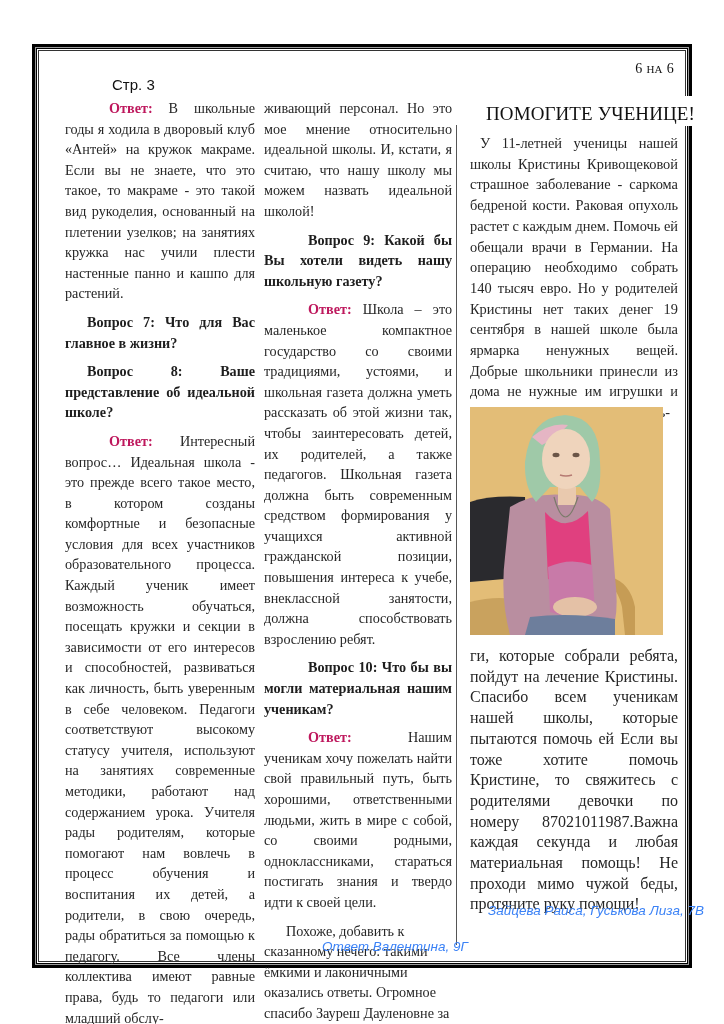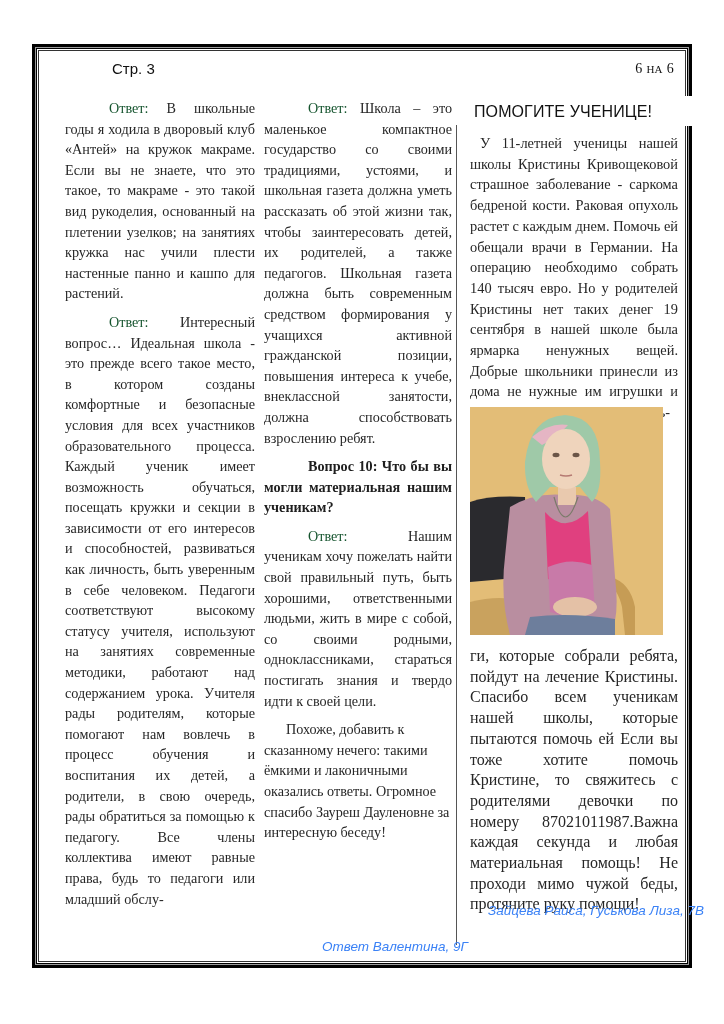--- a/index.html
+++ b/index.html
@@ -9,44 +9,44 @@
   
   .frame-outer { position: absolute; left: 32px; top: 44px; width: 660px; height: 924px;
                  border: 5px solid #000; box-sizing: border-box; }
   .frame-inner { position: absolute; left: 35px; top: 47px; width: 654px; height: 918px;
                  border: 1px solid #9a9a9a; box-sizing: border-box; }
   .frame-inner2 { position: absolute; left: 38px; top: 50px; width: 648px; height: 912px;
                   border: 1px solid #333; box-sizing: border-box; }
   
   .border-gap { position: absolute; left: 676px; top: 96px; width: 30px; height: 30px; background: #fff; }
 
-  .hdr-left { position: absolute; left: 112px; top: 60px; font-family: "Liberation Sans", sans-serif;
+  .hdr-left { position: absolute; left: 112px; top: 76px; font-family: "Liberation Sans", sans-serif;
               font-size: 15px; color: #111; }
   .hdr-right { position: absolute; right: 50px; top: 61px; font-family: "Liberation Serif", serif;
                font-size: 14px; color: #111; letter-spacing: 0.3px; }
   .hdr-right .sc { font-size: 11px; }
 
   .col { position: absolute; font-family: "Liberation Serif", serif; font-size: 14.2px;
          line-height: 20.6px; text-align: justify; hyphens: manual; color: #262626; }
   .col p { margin: 0 0 8px 0; }
   .indent { text-indent: 44px; }
   .q { font-weight: bold; color: #1e1e1e; }
-  .b { font-weight: normal; color: #14532d; }
+  .b { font-weight: bold; color: #be185d; }
 
   #col-left { left: 65px; top: 98px; width: 190px; }
   #col-mid  { left: 264px; top: 98px; width: 188px; }
   .vrule { position: absolute; left: 456px; top: 125px; width: 1px; height: 820px; background: #555; }
 
   .sig { position: absolute; font-family: Liberation Sans, sans-serif; font-style: italic; font-size: 13.5px; color: #3b82f6; }
   #sig-mid { left: 322px; top: 939px; }
   #sig-right { left: 488px; top: 903px; }
 
   
-  .right-heading { position: absolute; left: 474px; top: 103px; font-family: Liberation Sans, sans-serif;
-                   font-size: 16px; color: #111; letter-spacing: 0.1px; }
+  .right-heading { position: absolute; left: 486px; top: 103px; font-family: Liberation Serif, serif;
+                   font-size: 19px; color: #111; letter-spacing: 0.1px; }
   #col-right-top { left: 470px; top: 133px; width: 208px; font-size: 14.4px; line-height: 20.7px; }
   #col-right-bot { left: 470px; top: 646px; width: 208px; font-size: 16px; line-height: 20.7px; }
   #col-right-top p, #col-right-bot p { margin: 0; }
   .rt-indent { text-indent: 10px; }
 
   .photo { position: absolute; left: 470px; top: 407px; width: 193px; height: 228px; overflow: hidden;
            background: linear-gradient(180deg, #e8c685 0%, #e2bb74 45%, #dcb06a 100%); }
   .photo svg { width: 100%; height: 100%; display: block; }
 </style>
 </head>
@@ -55,24 +55,28 @@
 <div class="frame-outer"></div>
 <div class="frame-inner"></div>
 <div class="frame-inner2"></div>
 <div class="border-gap"></div>
 
 <div class="hdr-left">Стр. 3</div>
 <div class="hdr-right"><span>6</span> <span class="sc">НА</span> <span>6</span></div>
 
 <div class="col" id="col-left">
   <p class="indent"><span class="b">Ответ:</span><span> В школьные годы я ходила в дворовый клуб «Антей» на кружок макраме. Если вы не знаете, что это такое, то макраме - это такой вид рукоделия, основанный на плетении узелков; на занятиях кружка нас учили плести настенные панно и кашпо для растений.</span></p>
+  <p class="q" style="text-indent:22px">Вопрос  7: Что для Вас главное в жизни?</p>
+  <p class="q" style="text-indent:22px">Вопрос 8: Ваше представление об идеальной школе?</p>
   <p class="indent"><span class="b">Ответ:</span><span> Интересный вопрос… Идеальная школа - это прежде всего такое место, в котором созданы комфортные и безопасные условия для всех участников образовательного процесса. Каждый ученик имеет возможность обучаться, посещать кружки и секции в зависимости от его интересов и способностей, развиваться как личность, быть уверенным в себе человеком. Педагоги соответствуют высокому статусу учителя, используют на занятиях современные методики, работают над содержанием урока. Учителя рады родителям, которые помогают нам вовлечь в процесс обучения и воспитания их детей, а родители, в свою очередь, рады обратиться за помощью к педагогу. Все члены коллектива имеют равные права, будь то педагоги или младший обслу-</span></p>
 </div>
 
 <div class="col" id="col-mid">
+  <p>живающий персонал. Но это мое мнение относительно идеальной школы. И, кстати, я считаю, что нашу школу мы можем назвать идеальной школой!</p>
+  <p class="q indent">Вопрос 9: Какой бы Вы хотели видеть нашу школьную газету?</p>
   <p class="indent"><span class="b">Ответ:</span><span> Школа – это маленькое компактное государство со своими традициями, устоями, и школьная газета должна уметь рассказать об этой жизни так, чтобы заинтересовать детей, их родителей, а также педагогов. Школьная газета должна быть современным средством формирования у учащихся активной гражданской позиции, повышения интереса к учебе, внеклассной занятости, должна способствовать взрослению ребят.</span></p>
   <p class="q indent">Вопрос 10: Что бы вы могли материальная нашим ученикам?</p>
   <p class="indent"><span class="b">Ответ:</span><span> Нашим ученикам хочу пожелать найти свой правильный путь, быть хорошими, ответственными людьми, жить в мире с собой, со своими родными, одноклассниками, стараться постигать знания и твердо идти к своей цели.</span></p>
   <p style="text-indent:22px; text-align:left;">Похоже, добавить к сказанному нечего: такими ёмкими и лаконичными оказались ответы. Огромное спасибо Зауреш Дауленовне за интересную беседу!</p>
 </div>
 
 <div class="vrule"></div>
 
 <div class="sig" id="sig-mid">Ответ Валентина, 9Г</div>
 

